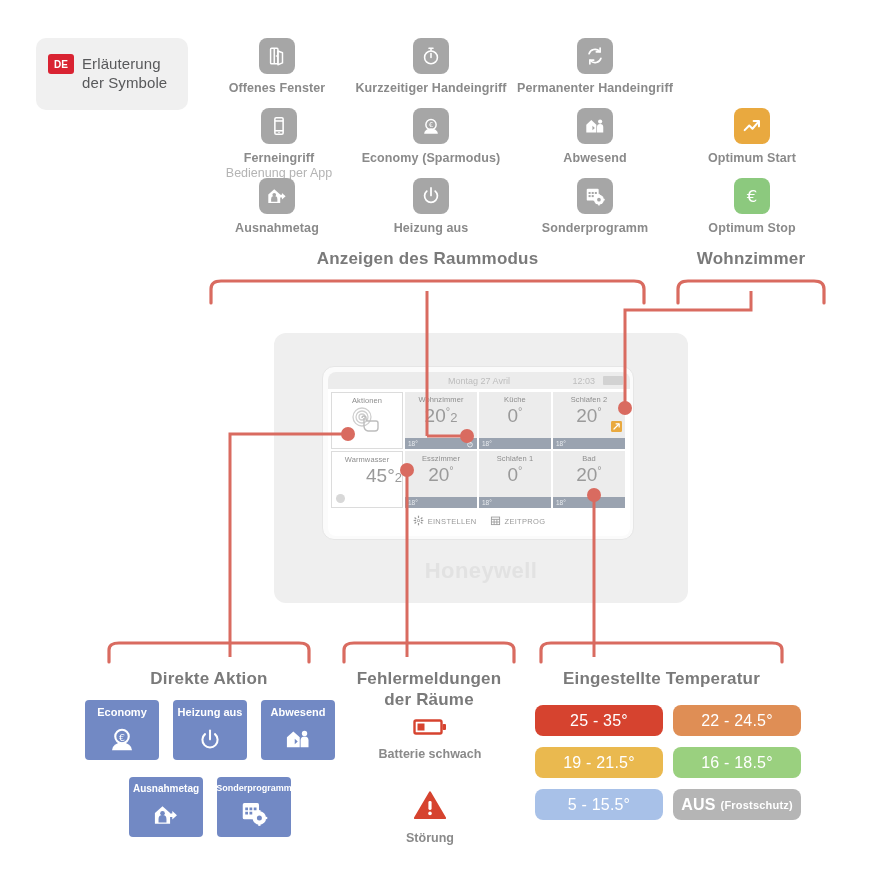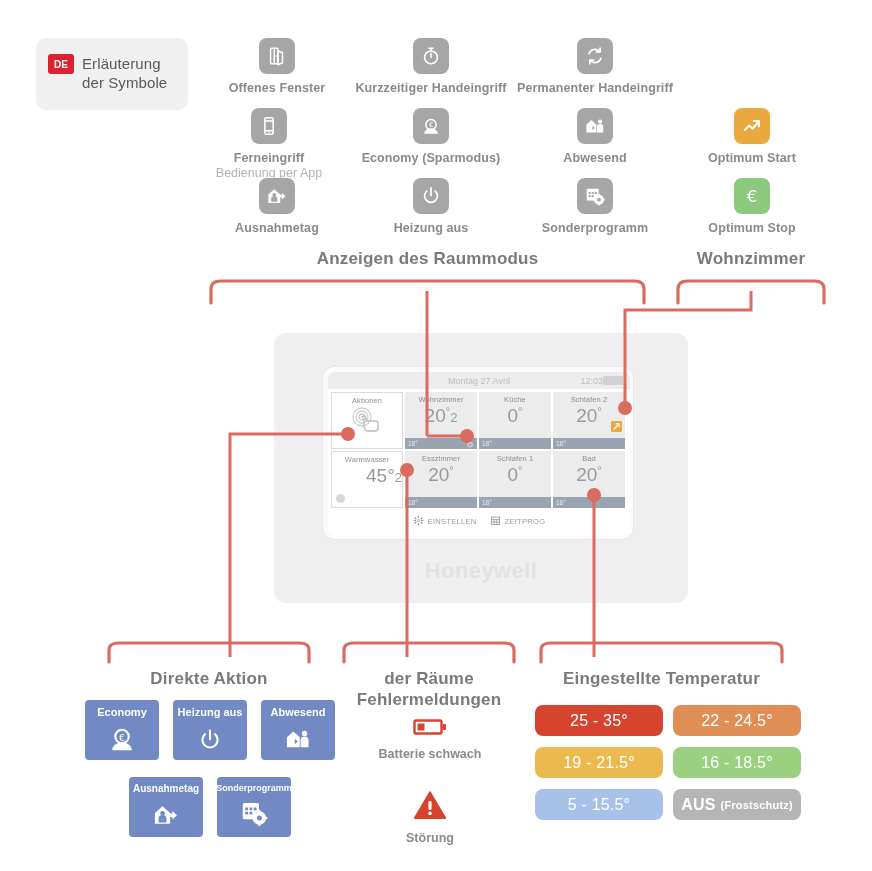--- a/index.html
+++ b/index.html
@@ -74,21 +74,21 @@
   }
   #device-statusbar {
     height: 17px; background: #ececec;
     display: flex; align-items: center; justify-content: flex-end;
     padding-right: 7px; position: relative;
   }
   #device-statusbar .sb-date {
     position: absolute; left: 0; right: 0; text-align: center;
     font-size: 9px; color: #bdbdbd;
   }
-  #device-statusbar .sb-time { font-size: 9px; color: #bdbdbd; margin-right: 0; z-index:2;}
+  #device-statusbar .sb-time { font-size: 9px; color: #bdbdbd; margin-right: 8px; z-index:2;}
   #device-statusbar .battery {
     width: 20px; height: 9px; background: #d2d2d2; border-radius: 1px; z-index: 2;
   }
   #tile-grid {
     display: grid;
     grid-template-columns: 51px 51px 51px 51px 51px 51px;
     grid-auto-rows: 46px;
     gap: 2px; padding: 3px;
   }
   .room-tile { position: relative; background: #ececec; overflow: hidden; }
@@ -212,21 +212,21 @@
             <path d="M5.5 9.5a6.8 6.8 0 0 1 11.6-2.4"></path>
             <path d="M18.5 14.5a6.8 6.8 0 0 1-11.6 2.4"></path>
             <polyline points="17.6,3.3 17.6,7.5 13.4,7.5"></polyline>
             <polyline points="6.4,20.7 6.4,16.5 10.6,16.5"></polyline>
           </g>
         </svg>
     </div>
     <div class="icon-label">Permanenter Handeingriff</div>
   </div>
 
-  <div class="icon-cell" style="left:188px; top:78px; width:162px;">
+  <div class="icon-cell" style="left:198px; top:78px; width:162px;">
     <div class="icon-tile">
       <svg width="22" height="22" viewBox="0 0 24 24">
           <g fill="none" stroke="#fff" stroke-width="1.7">
             <rect x="7.5" y="3" width="9" height="18" rx="1.4"></rect>
             <line x1="7.5" y1="6.5" x2="16.5" y2="6.5"></line>
             <line x1="7.5" y1="17.2" x2="16.5" y2="17.2"></line>
             <circle cx="12" cy="19.1" r=".8" fill="#fff" stroke="none"></circle>
           </g>
         </svg>
     </div>
@@ -510,22 +510,22 @@
     <path d="M6 22 L6 10 Q6 3 16 3 L196 3 Q206 3 206 10 L206 22" fill="none" stroke="#d96b60" stroke-width="3.2" stroke-linecap="round"></path>
   </svg>
   <div class="bracket-title" style="margin-top:2px;">Direkte Aktion</div>
 </div>
 
 <div class="bracket-group" style="left:338px; top:640px; width:182px;">
   <svg class="bracket-svg" width="182" height="26" viewBox="0 0 182 26">
     <path d="M6 22 L6 10 Q6 3 16 3 L166 3 Q176 3 176 10 L176 22" fill="none" stroke="#d96b60" stroke-width="3.2" stroke-linecap="round"></path>
   </svg>
   <div class="bracket-title" style="margin-top:2px;">
+    <div>Fehlermeldungen</div>
     <div>der Räume</div>
-    <div>Fehlermeldungen</div>
   </div>
 </div>
 
 <div class="bracket-group" style="left:535px; top:640px; width:253px;">
   <svg class="bracket-svg" width="253" height="26" viewBox="0 0 253 26">
     <path d="M6 22 L6 10 Q6 3 16 3 L237 3 Q247 3 247 10 L247 22" fill="none" stroke="#d96b60" stroke-width="3.2" stroke-linecap="round"></path>
   </svg>
   <div class="bracket-title" style="margin-top:2px;">Eingestellte Temperatur</div>
 </div>
 

